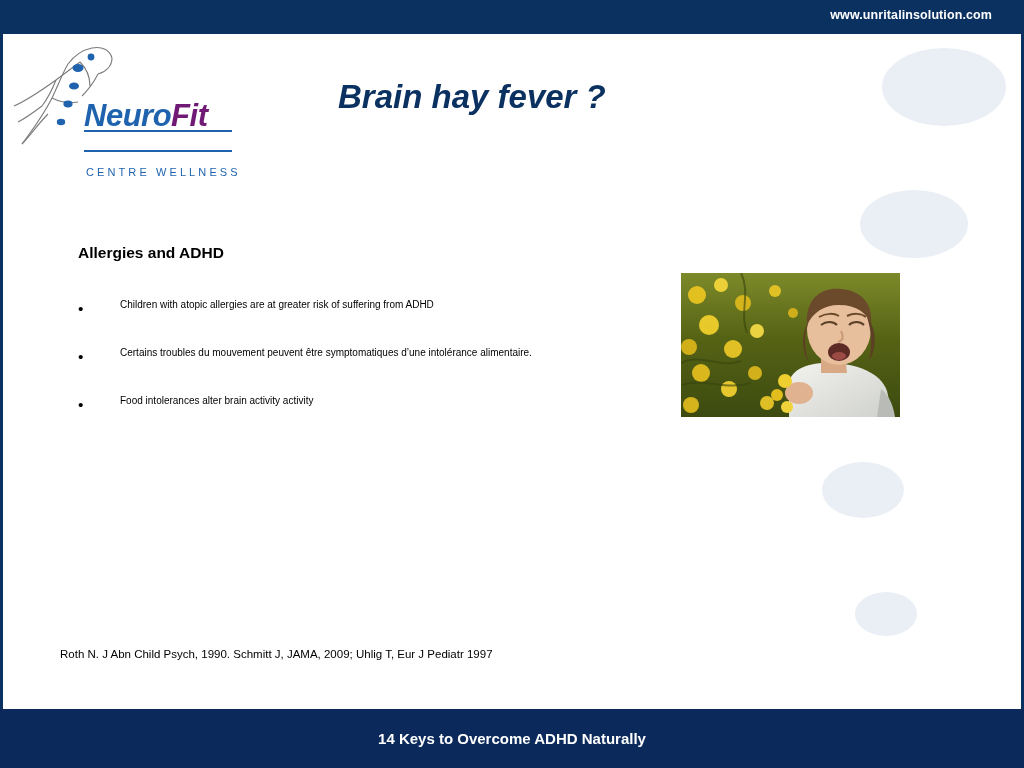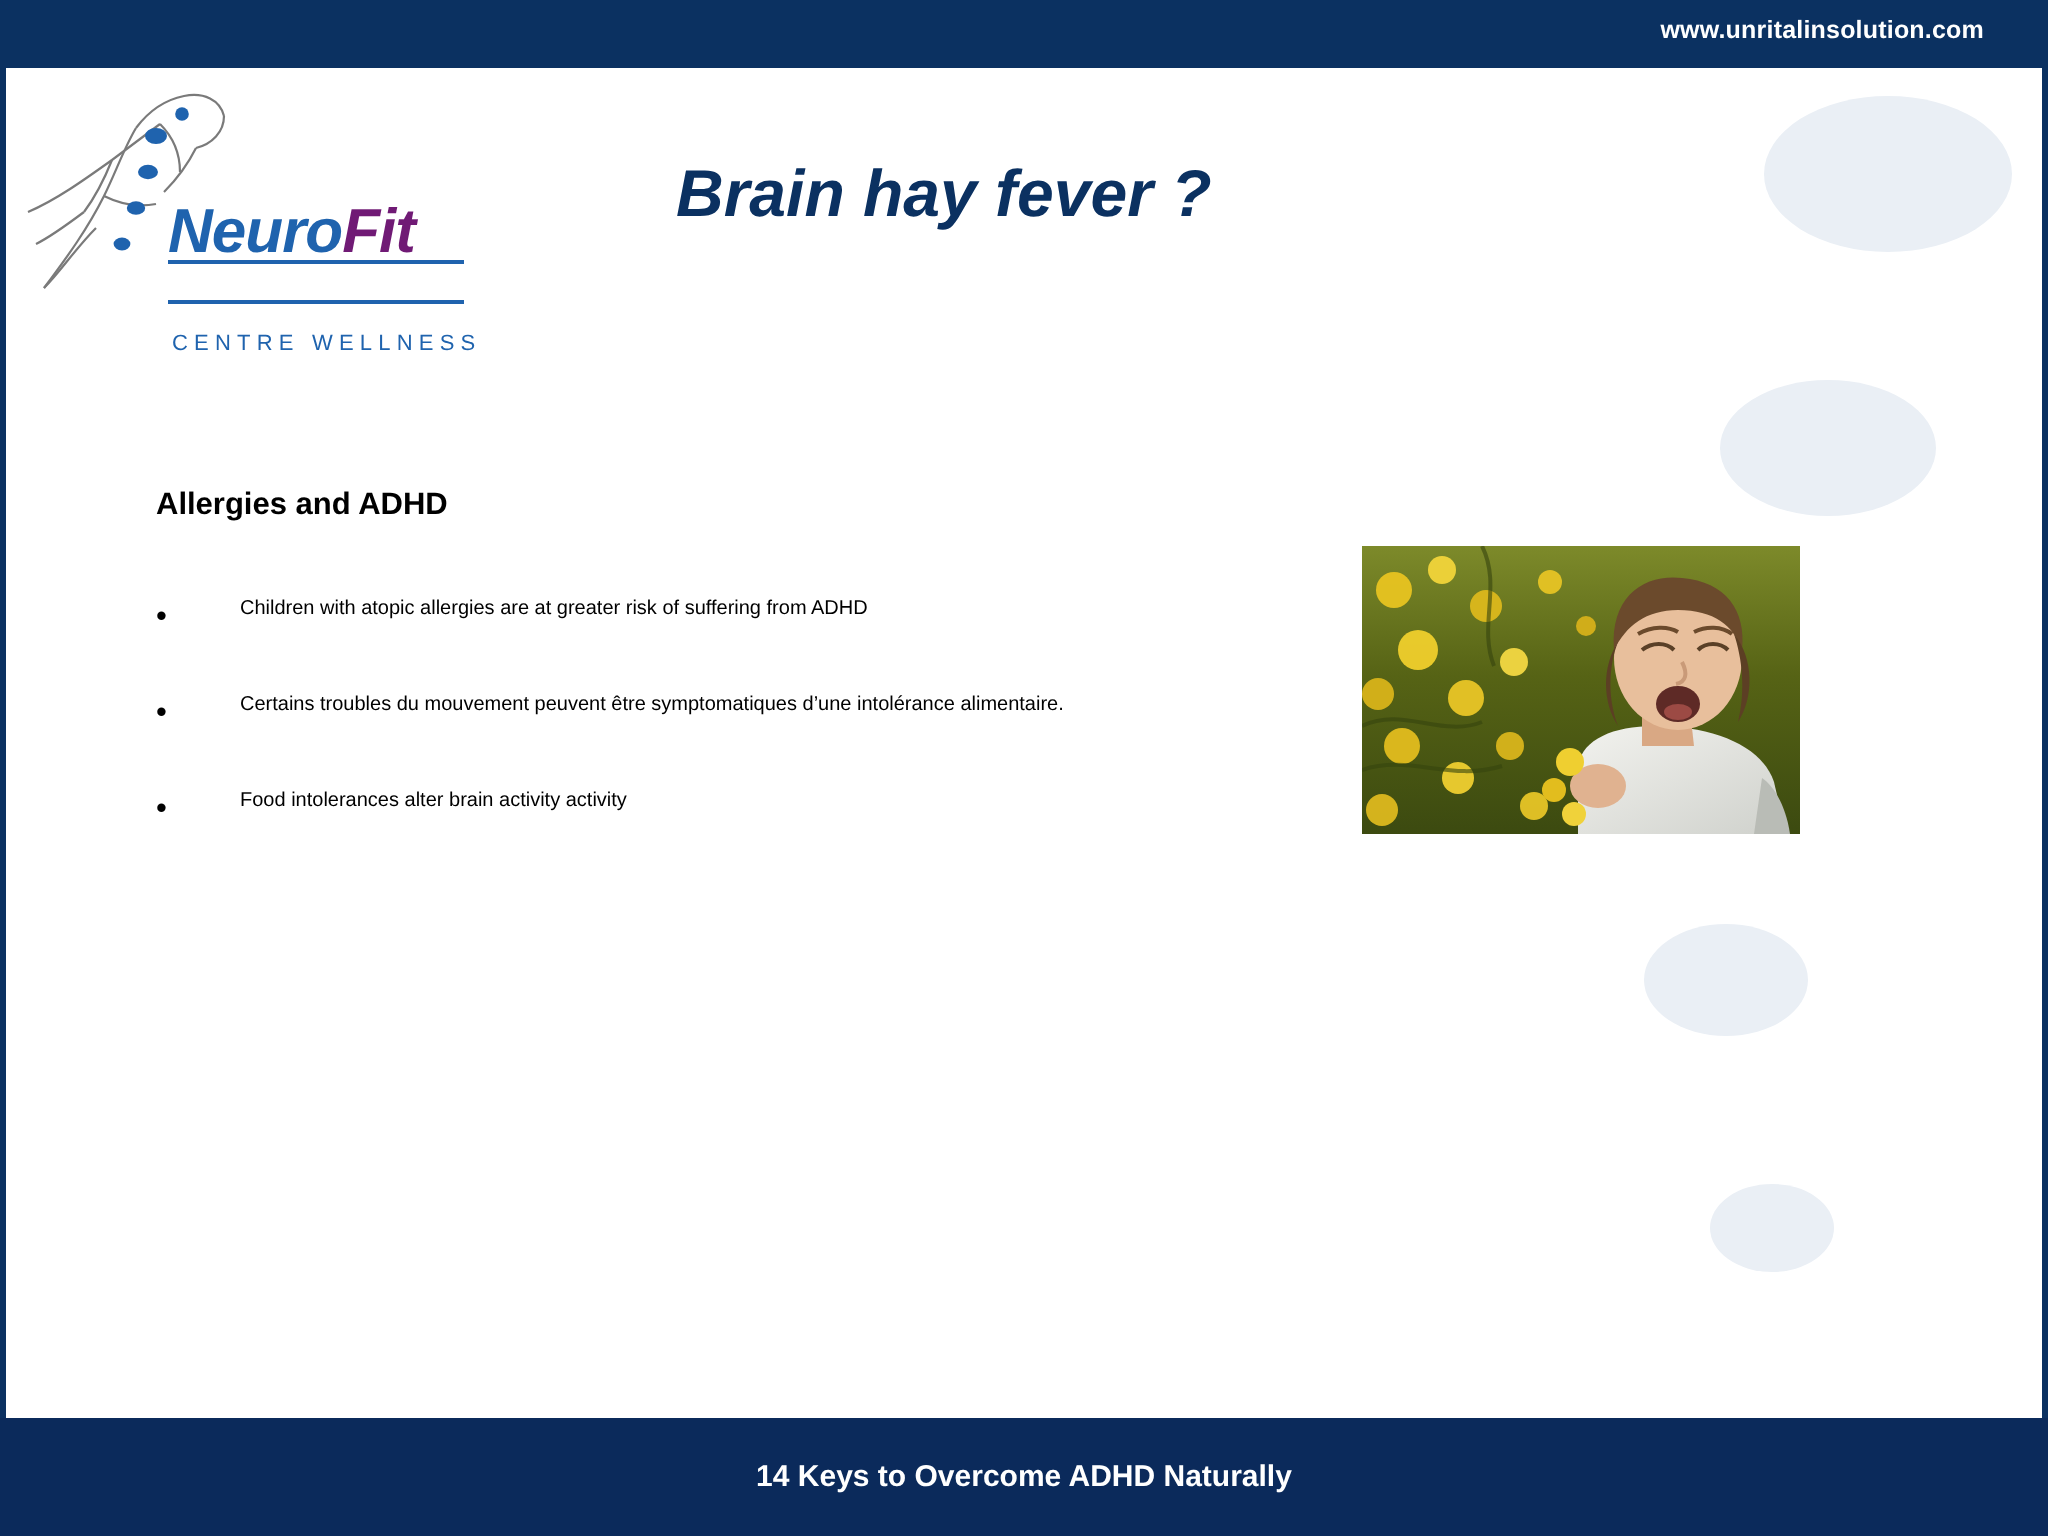--- a/index.html
+++ b/index.html
@@ -340,18 +340,19 @@
         <ellipse cx="158" cy="83" rx="7" ry="4" fill="#9c4a44"></ellipse>
 
         <ellipse cx="118" cy="120" rx="14" ry="11" fill="#e0b290"></ellipse>
         <circle cx="104" cy="108" r="7" fill="#efcf30"></circle>
         <circle cx="96" cy="122" r="6" fill="#e2bd1e"></circle>
         <circle cx="106" cy="134" r="6" fill="#f0d23a"></circle>
       </g>
     </svg>
   </div>
 
+  <div class="citation">Roth N. J Abn Child Psych, 1990. Schmitt J, JAMA, 2009;  Uhlig T, Eur J Pediatr 1997</div>
 
   <div class="bottom-bar">
     <div class="bottom-text">14 Keys to Overcome ADHD Naturally</div>
   </div>
 
 </div>
 
 </body></html>

